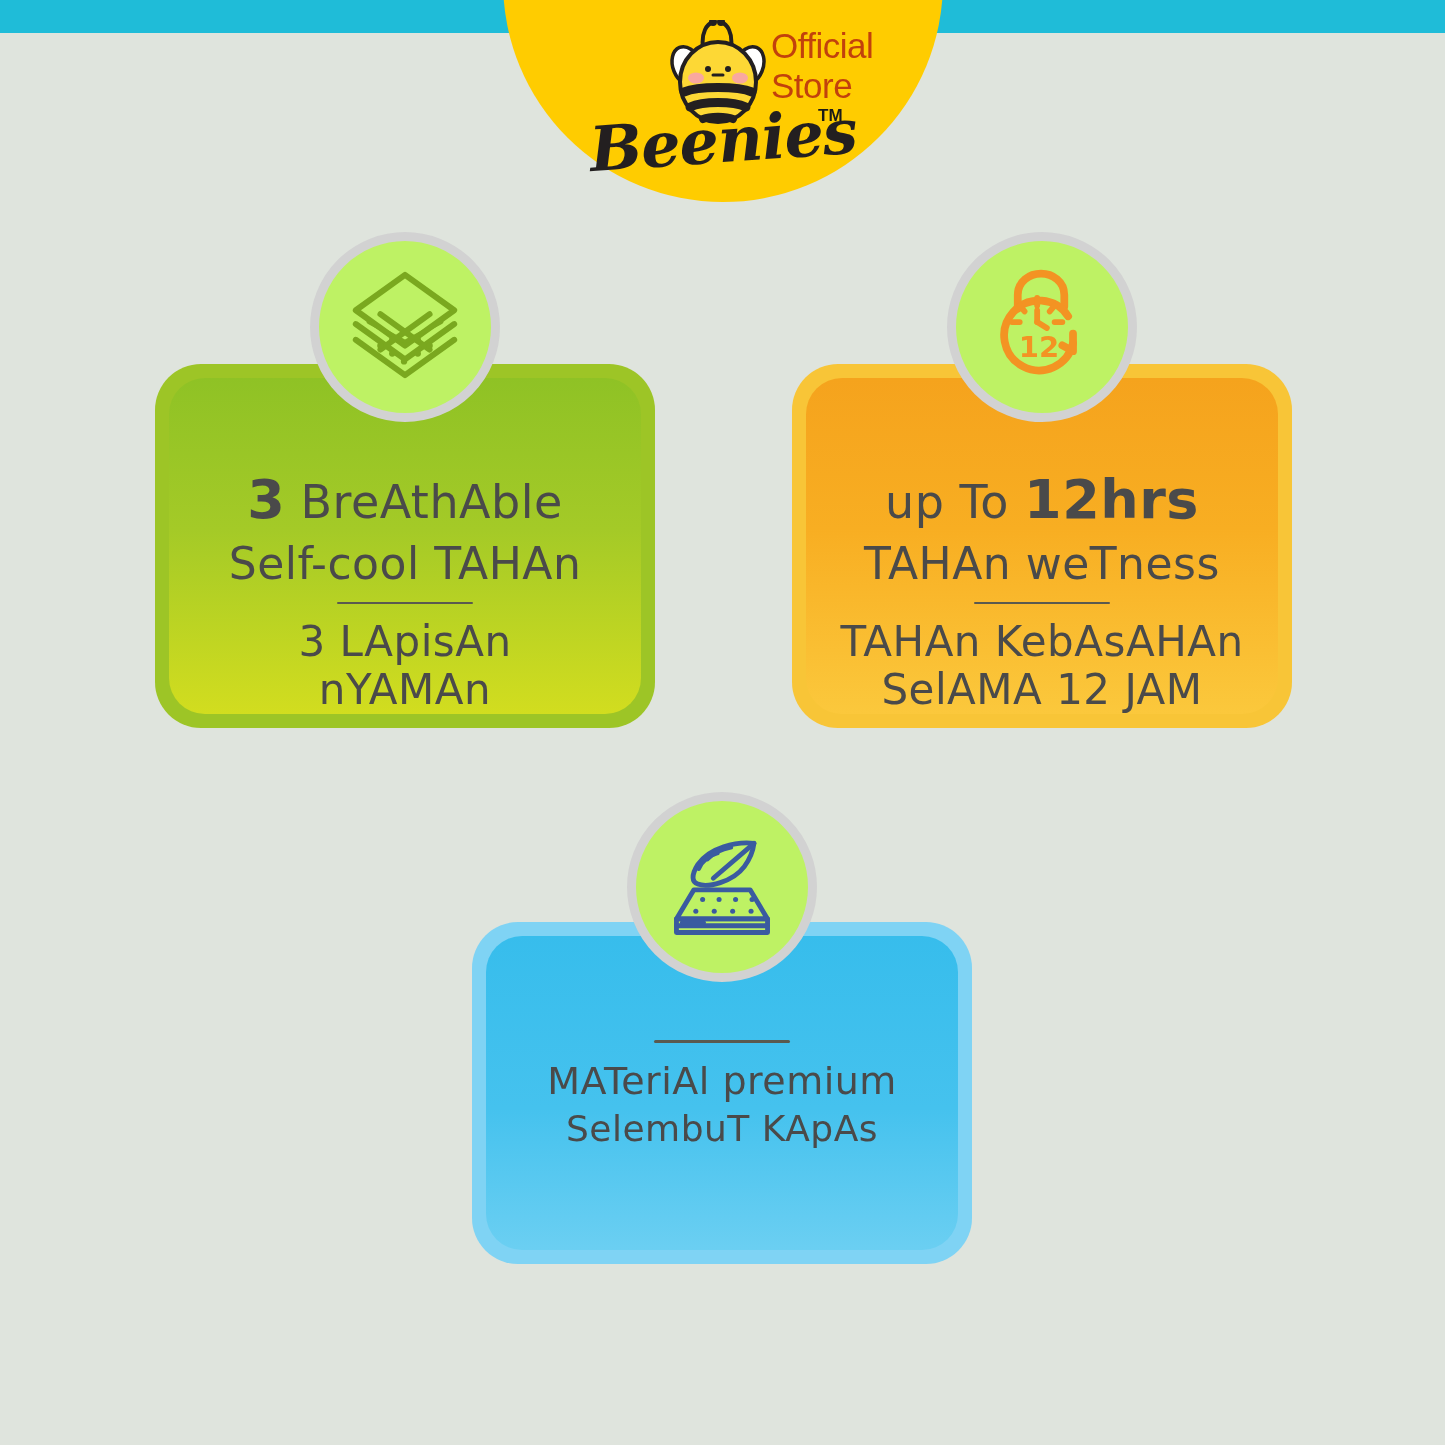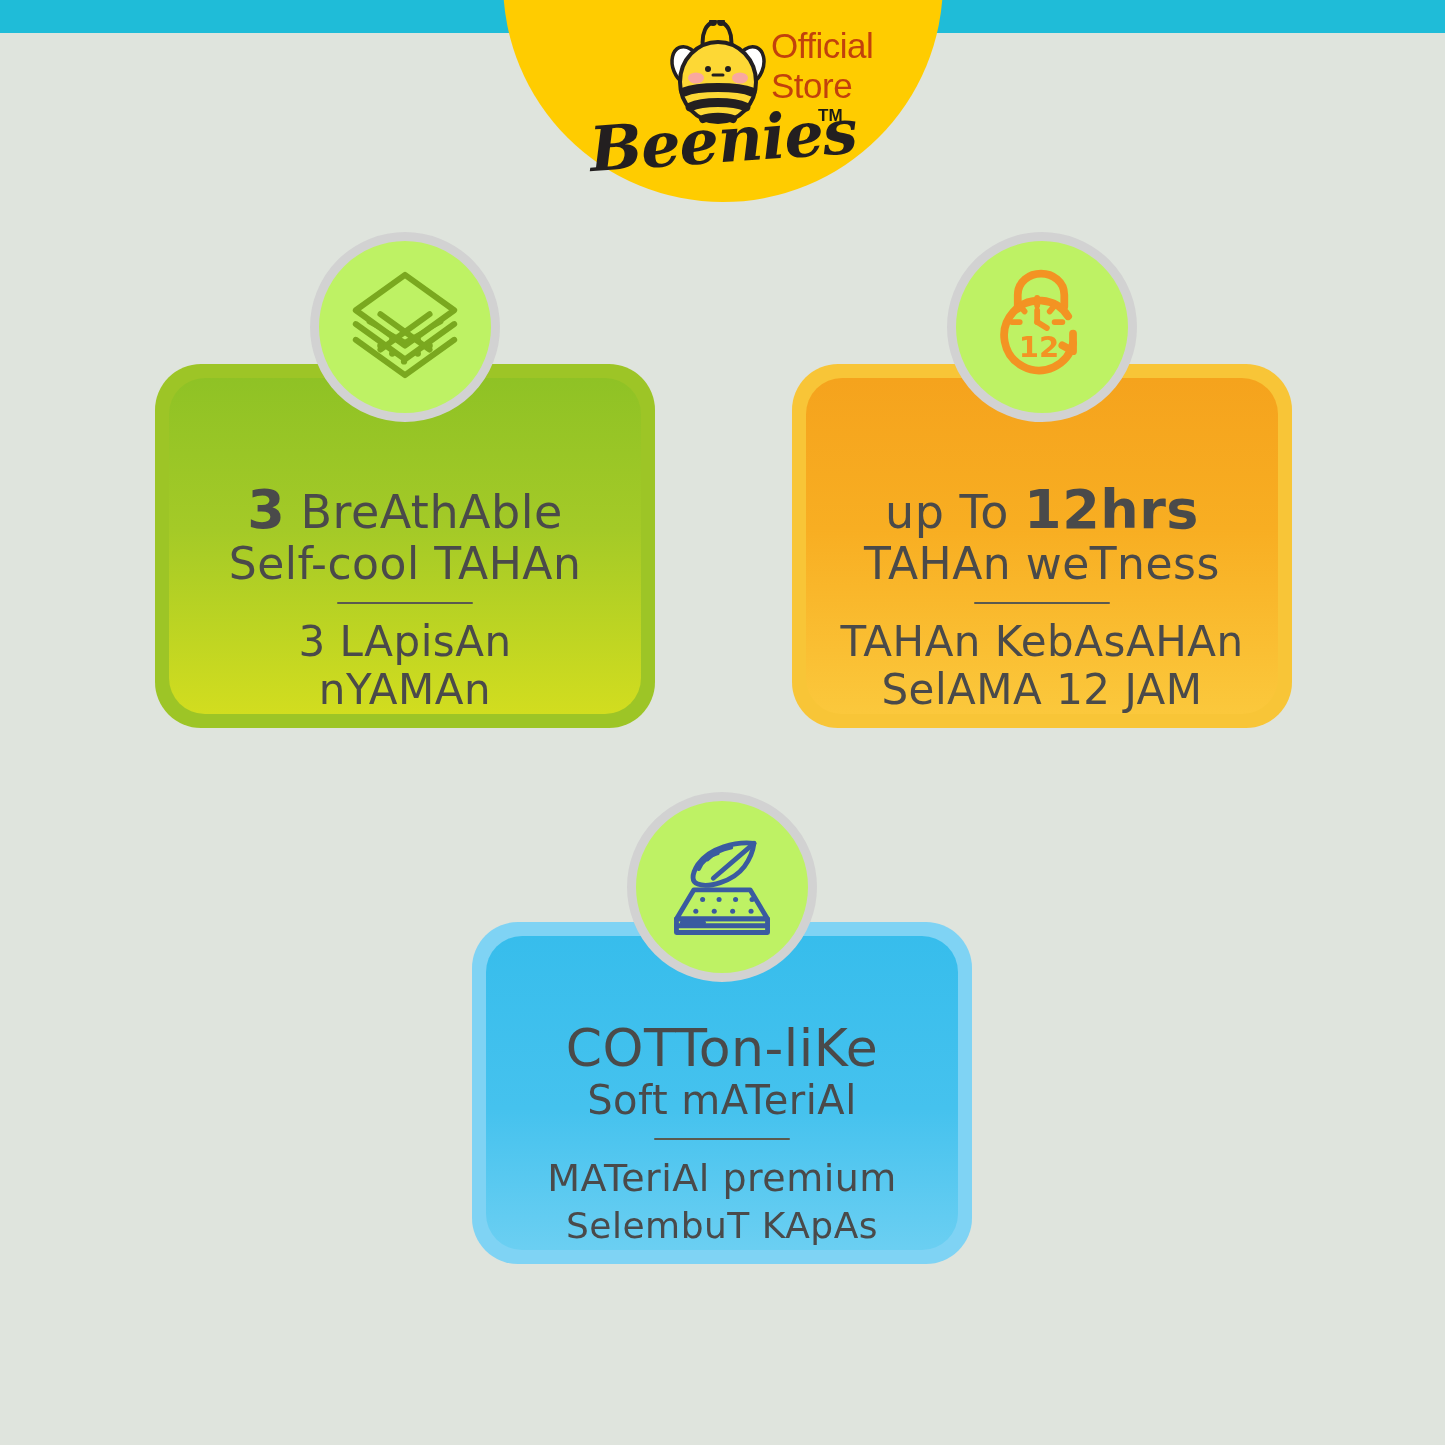--- a/index.html
+++ b/index.html
@@ -121,21 +121,21 @@
 
   .card-text {
     width: 100%;
     text-align: center;
     color: #4a4a4a;
     font-family: "DejaVu Sans", sans-serif;
   }
 
   .line-en-1 {
     font-size: 46px;
-    line-height: 52px;
+    line-height: 72px;
     letter-spacing: 0.5px;
     margin-top: 29px;
   }
   .line-en-2 {
     font-size: 44px;
     line-height: 52px;
     letter-spacing: 0.5px;
   }
   .line-id-1 {
     font-size: 42px;
@@ -310,24 +310,20 @@
       </g>
 
       <text x="62" y="98" font-family="DejaVu Sans, sans-serif" font-size="30" font-weight="700" fill="#f39323" text-anchor="middle">12</text>
     </svg>
   </span>
 </div>
 
 <div class="card card-blue">
   <div class="card-inner">
     <div style="height:92px"></div>
-    <div class="card-text">
-      <div class="line-en-1" style="font-size:52px">COTTon-liKe</div>
-      <div class="line-en-2" style="font-size:40px">Soft mATeriAl</div>
-    </div>
     <div class="divider"></div>
     <div class="card-text">
       <div class="line-id-1" style="font-size:38px">MATeriAl premium</div>
       <div class="line-id-2" style="font-size:36px">SelembuT KApAs</div>
     </div>
   </div>
 </div>
 
 <div class="badge badge-blue">
   <span>

